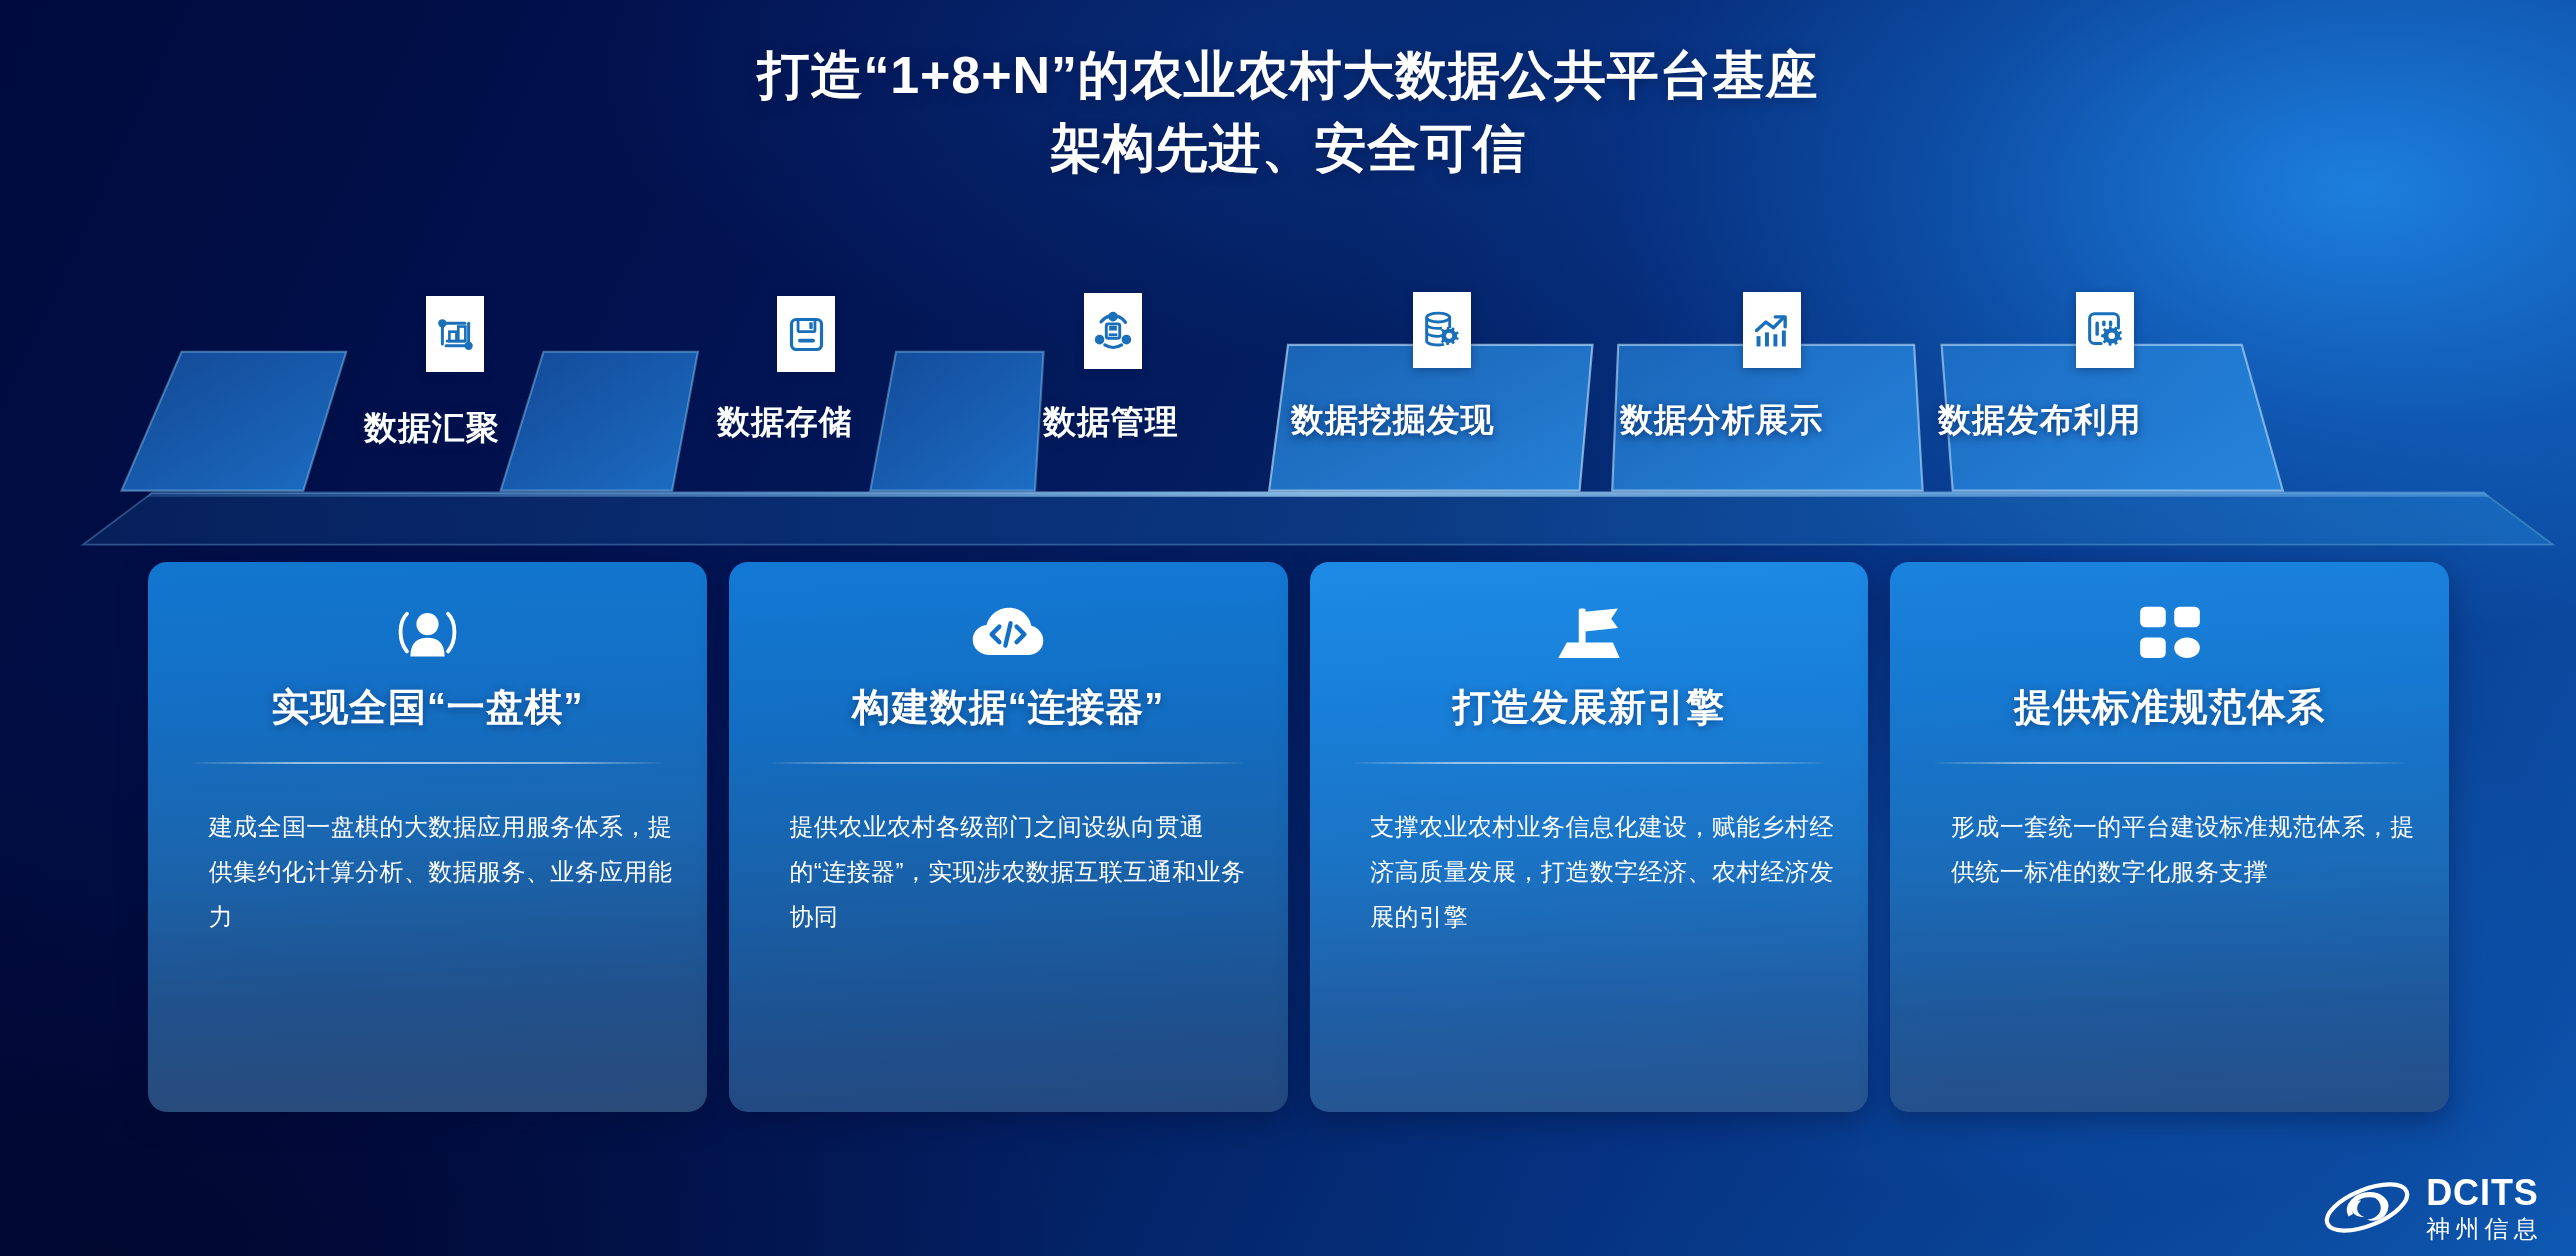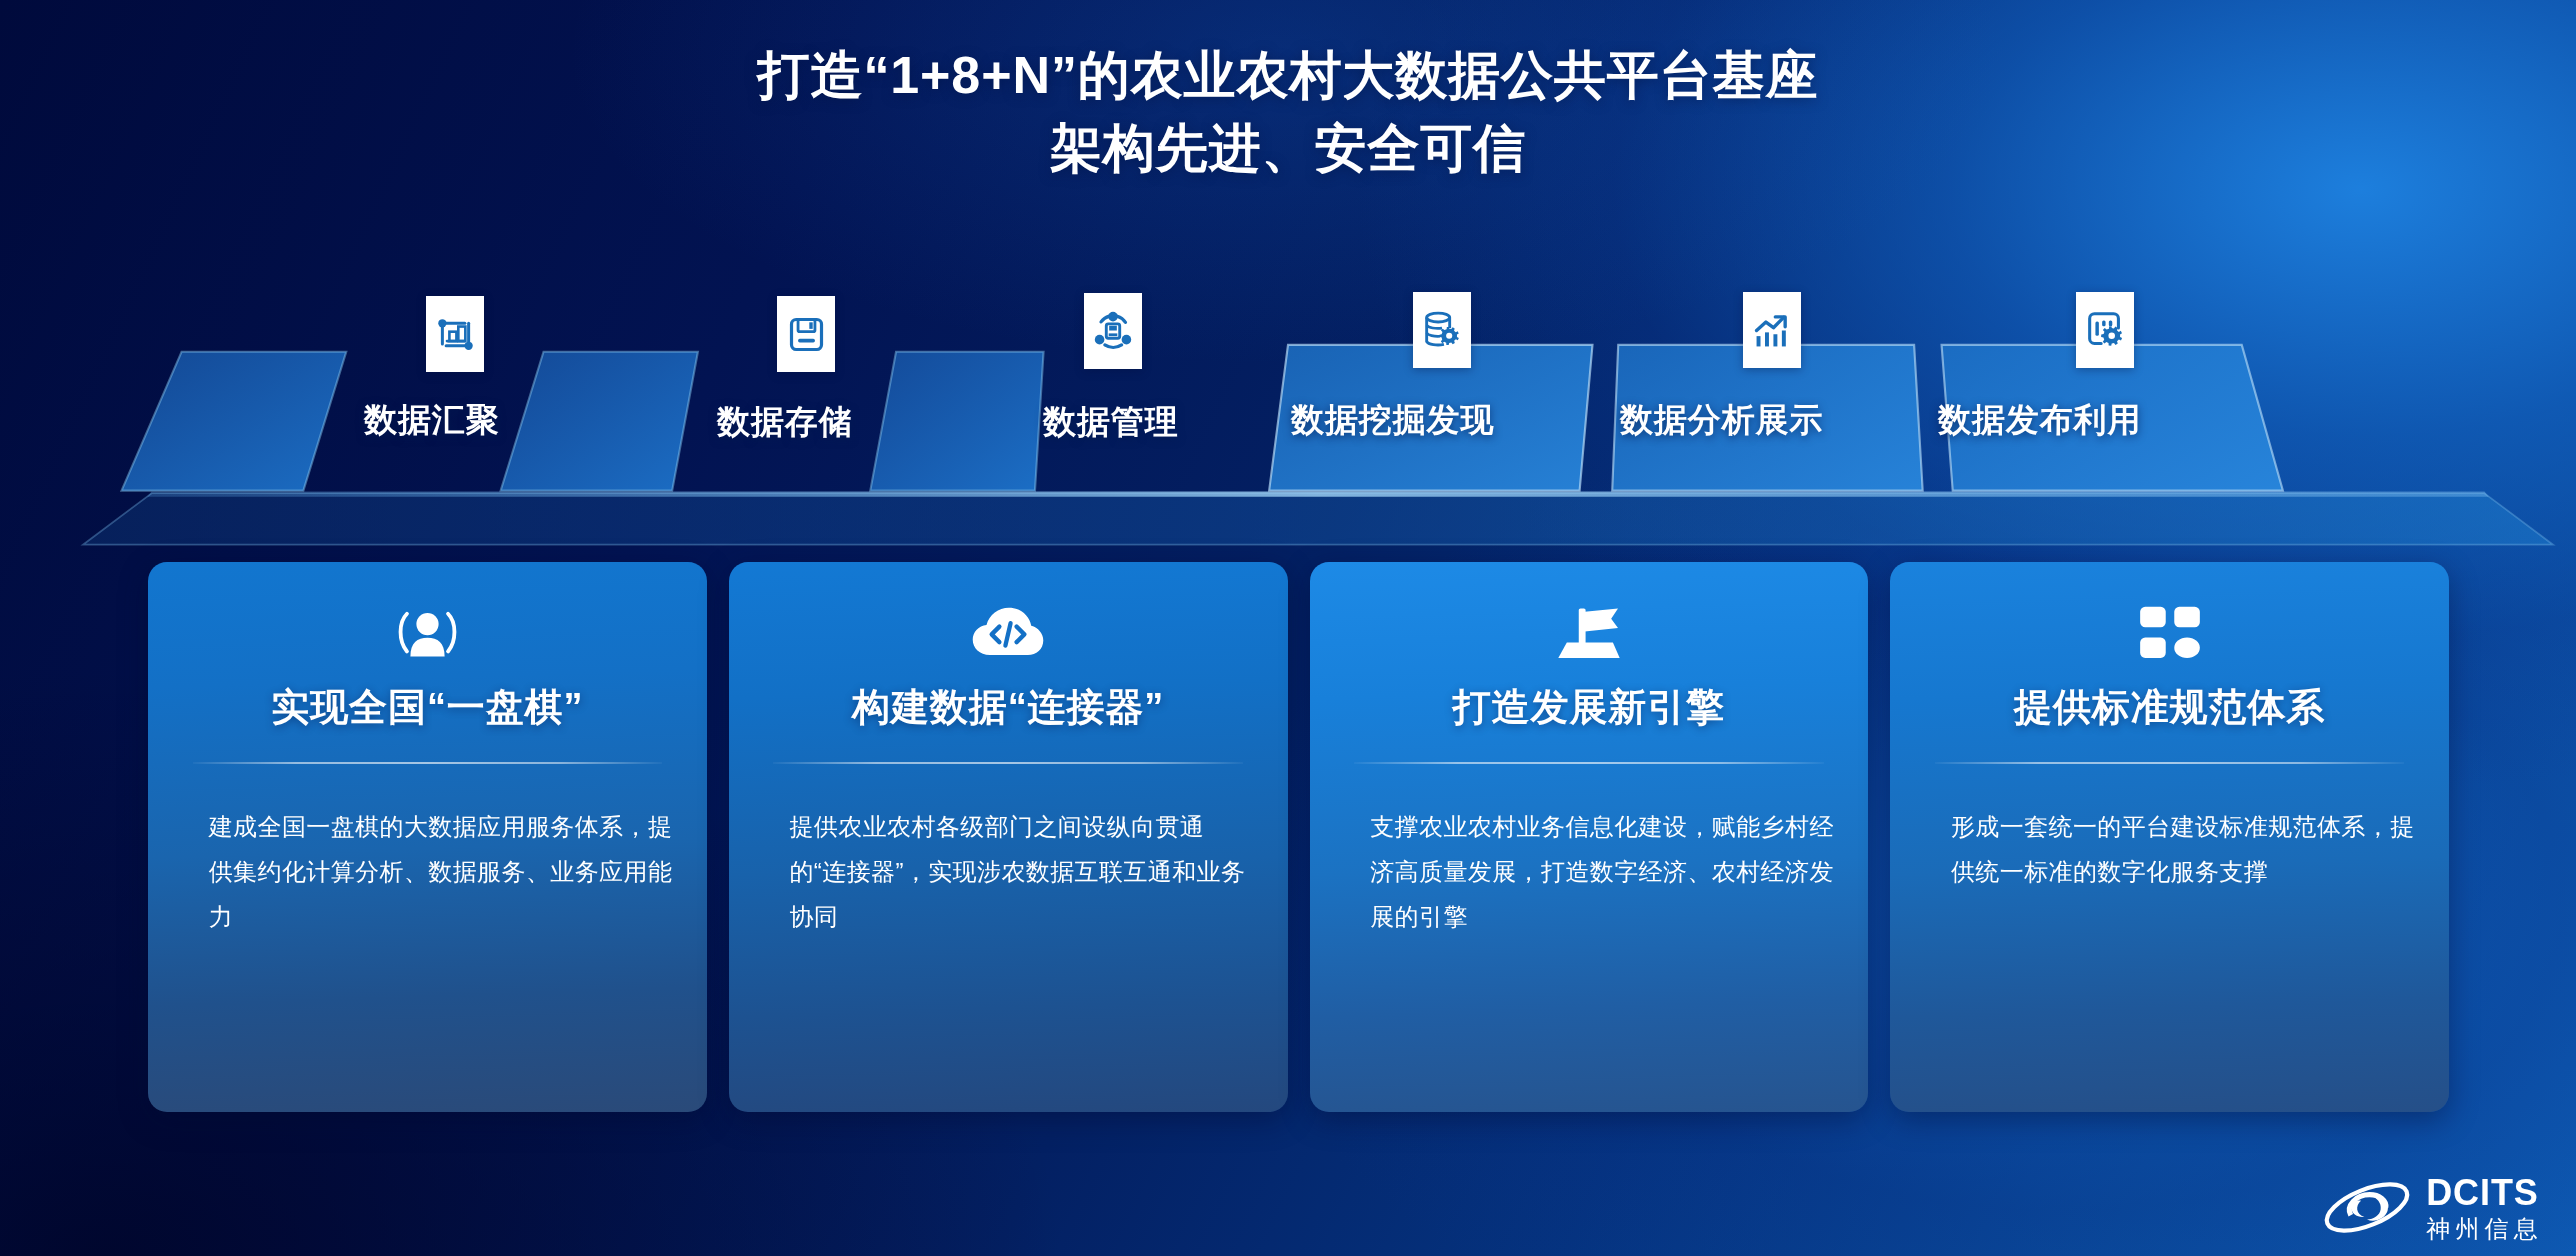--- a/index.html
+++ b/index.html
@@ -245,21 +245,21 @@
           <path d="M38 12 V34" stroke="#1a6fba" stroke-width="3.2" fill="none" stroke-linecap="round"></path>
           <path d="M10 12 V34" stroke="#1a6fba" stroke-width="3.2" fill="none" stroke-linecap="round"></path>
           <path d="M14 36 H38" stroke="#1a6fba" stroke-width="3.2" fill="none" stroke-linecap="round"></path>
           <circle cx="10" cy="12" r="4.4" fill="#1a6fba"></circle>
           <circle cx="38" cy="36" r="4.4" fill="#1a6fba"></circle>
           <path d="M15 31 H34" stroke="#1a6fba" stroke-width="3" fill="none" stroke-linecap="round"></path>
           <rect x="17.5" y="21" width="7.5" height="10" fill="none" stroke="#1a6fba" stroke-width="2.8"></rect>
           <rect x="27" y="15.5" width="7.5" height="15.5" fill="none" stroke="#1a6fba" stroke-width="2.8"></rect>
         </svg>
       </div>
-      <div class="ribbon-label" style="left:364px; top:72px;">数据汇聚</div>
+      <div class="ribbon-label" style="left:364px; top:80px;">数据汇聚</div>
     </div>
 
     <div class="ribbon-item">
       <div class="ribbon-icon" style="left:777px; top:-30px;">
         <svg width="45" height="45" viewBox="0 0 48 48">
           <rect x="8" y="8" width="32" height="32" rx="5" fill="none" stroke="#1a6fba" stroke-width="3.4"></rect>
           <rect x="15" y="8" width="18" height="13" rx="1.5" fill="none" stroke="#1a6fba" stroke-width="3"></rect>
           <rect x="27" y="11" width="3.6" height="7" fill="#1a6fba"></rect>
           <rect x="15" y="28.5" width="18" height="4" rx="1.8" fill="#1a6fba"></rect>
         </svg>

